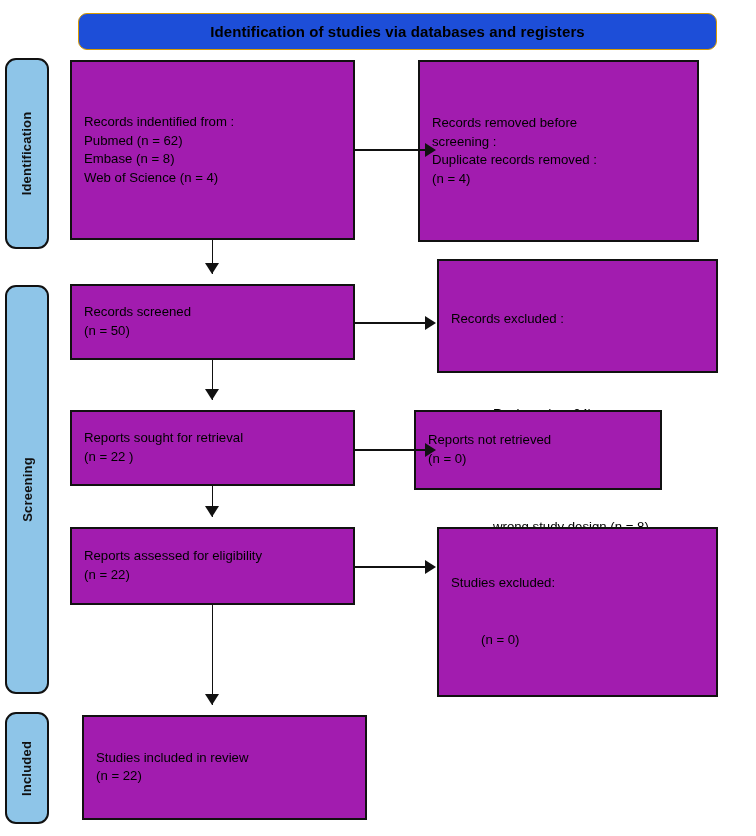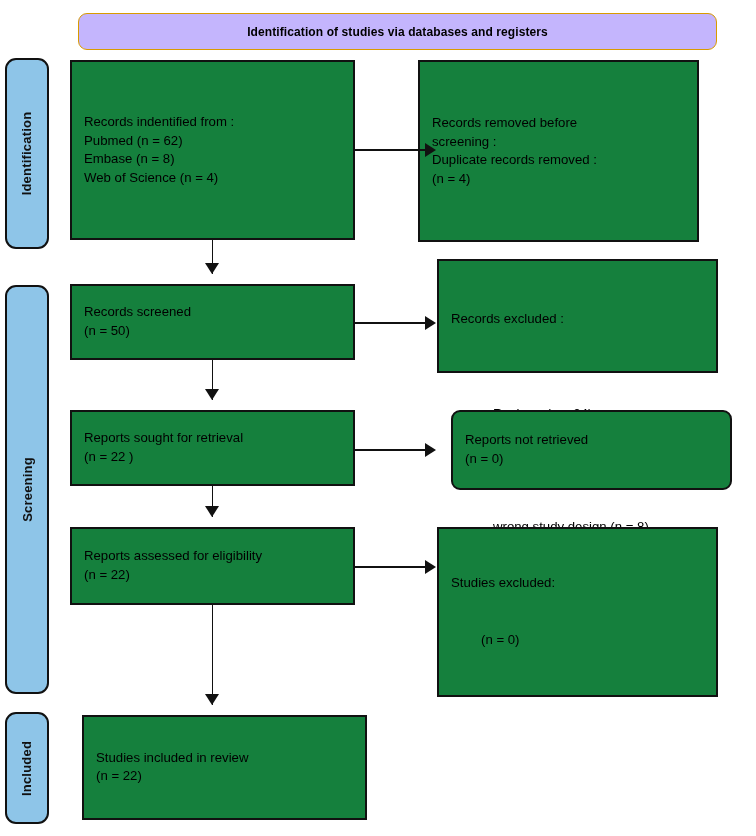--- a/index.html
+++ b/index.html
@@ -2,52 +2,52 @@
 <html><head>
 <meta charset="utf-8">
 <style>
   html,body{margin:0;padding:0;background:#ffffff;}
   body{width:756px;height:836px;position:relative;overflow:hidden;
        font-family:"Liberation Sans","DejaVu Sans",sans-serif;color:#000;}
   .stage{position:absolute;left:0;top:0;width:756px;height:836px;}
 
   
   .banner{position:absolute;left:78px;top:13px;width:637px;height:35px;
-          background:#c4b5fd;border:1.5px solid #D99B00;border-radius:9px;
+          background:#1d4ed8;border:1.5px solid #D99B00;border-radius:9px;
           display:flex;align-items:center;justify-content:center;
-          font-size:12px;font-weight:bold;letter-spacing:.1px;color:#000;}
+          font-size:15px;font-weight:bold;letter-spacing:.1px;color:#000;}
 
   
   .phase{position:absolute;left:5px;width:40px;background:#8EC5E8;
          border:2.4px solid #111;border-radius:11px;
          display:flex;align-items:center;justify-content:center;}
   .phase span{transform:rotate(-90deg);white-space:nowrap;
               font-size:13px;font-weight:bold;color:#111;letter-spacing:.2px;}
   #phase-identification{top:58px;height:187px;}
   #phase-screening{top:285px;height:405px;}
   #phase-included{top:712px;height:108px;}
 
   
-  .box{position:absolute;background:#15803d;border:2.2px solid #111;
+  .box{position:absolute;background:#a21caf;border:2.2px solid #111;
        box-sizing:border-box;font-size:13.2px;line-height:1.42;color:#000;}
   .box .txt{position:absolute;left:12px;right:8px;white-space:pre-wrap;}
   .box.mid .txt{top:50%;transform:translateY(-50%);}
   .box.topal .txt{top:12px;}
 
   
   #box-records-identified{left:70px;top:60px;width:285px;height:180px;}
   #box-records-screened  {left:70px;top:284px;width:285px;height:76px;}
   #box-reports-sought    {left:70px;top:410px;width:285px;height:76px;}
   #box-reports-assessed  {left:70px;top:527px;width:285px;height:78px;padding-left:15px;}
   #box-studies-included  {left:82px;top:715px;width:285px;height:105px;}
 
   
   #box-records-removed   {left:418px;top:60px;width:281px;height:182px;}
   #box-records-excluded  {left:437px;top:259px;width:281px;height:114px;}
-  #box-reports-notretr   {left:451px;top:410px;width:281px;height:80px;border-radius:9px;}
+  #box-reports-notretr   {left:414px;top:410px;width:248px;height:80px;}
   #box-reports-excluded  {left:437px;top:527px;width:281px;height:170px;}
 
   
   .exc-title{margin:0 0 1px 0;}
   .exc-list{list-style:none;margin:0;padding:0;}
   .exc-list li{display:flex;gap:0;margin:0;}
   .exc-list li .dash{width:42px;flex:none;text-align:left;padding-left:19px;box-sizing:border-box;}
   .indent-1{padding-left:30px;display:block;}
 
   

